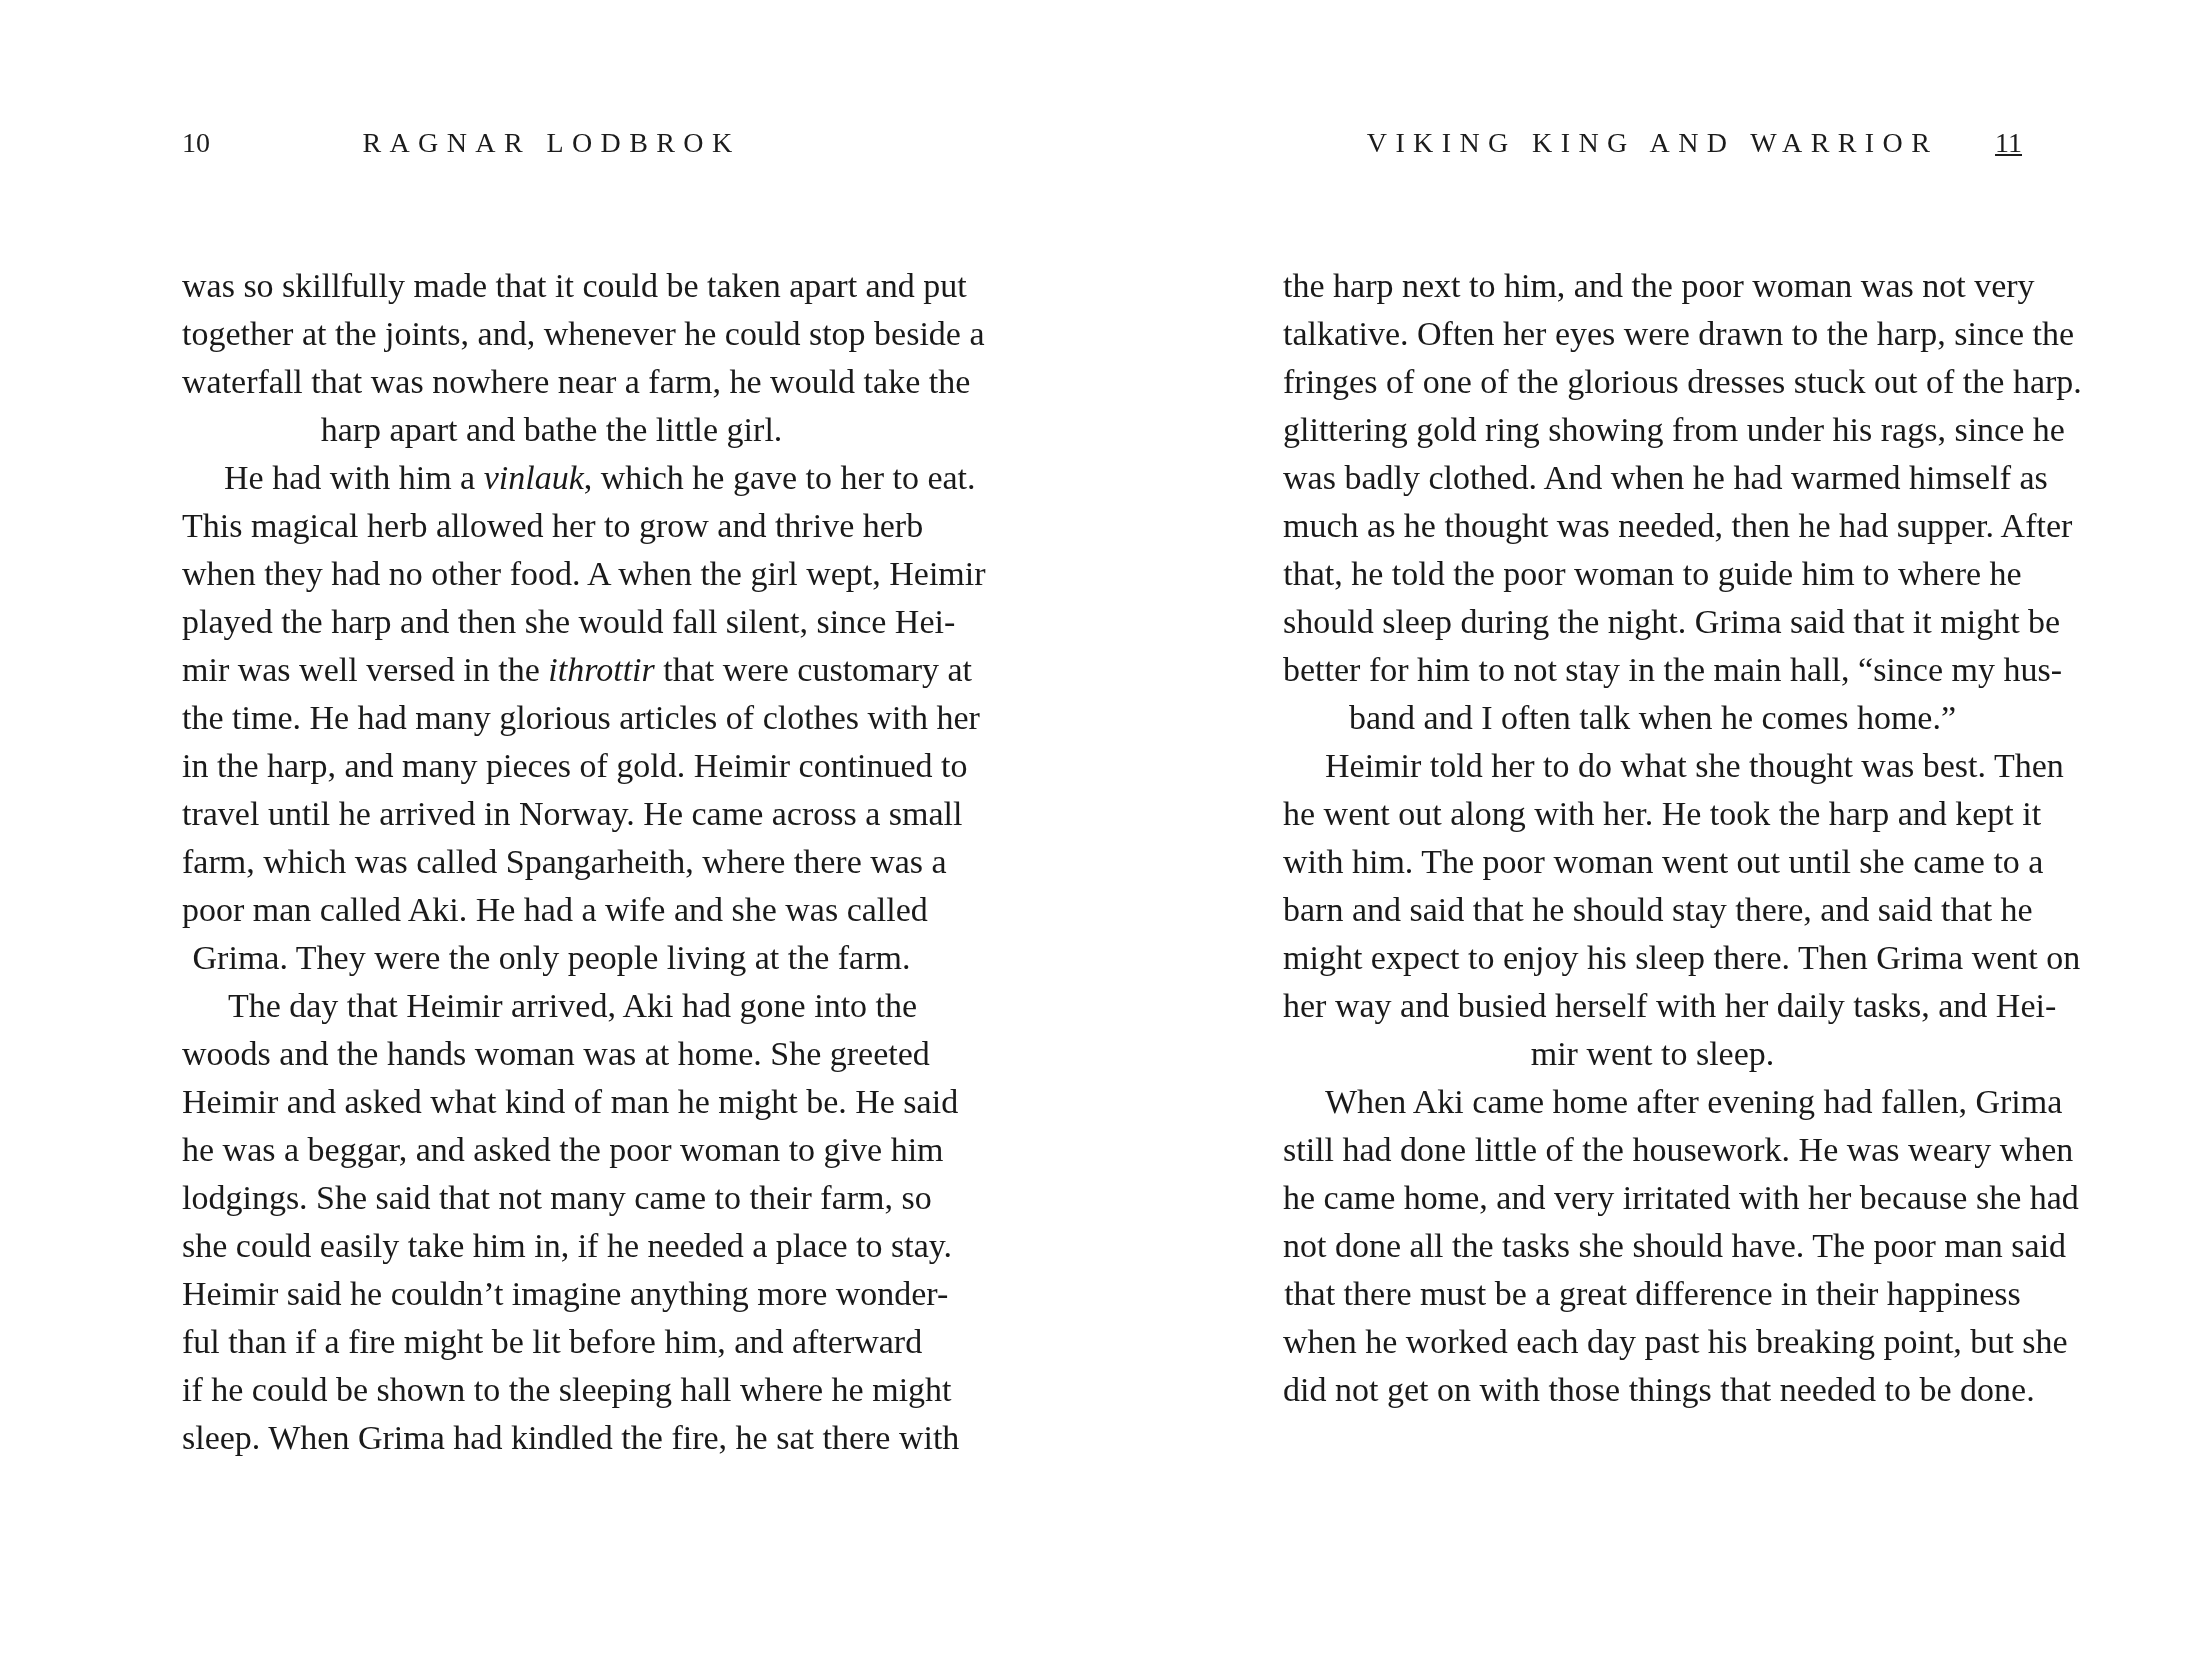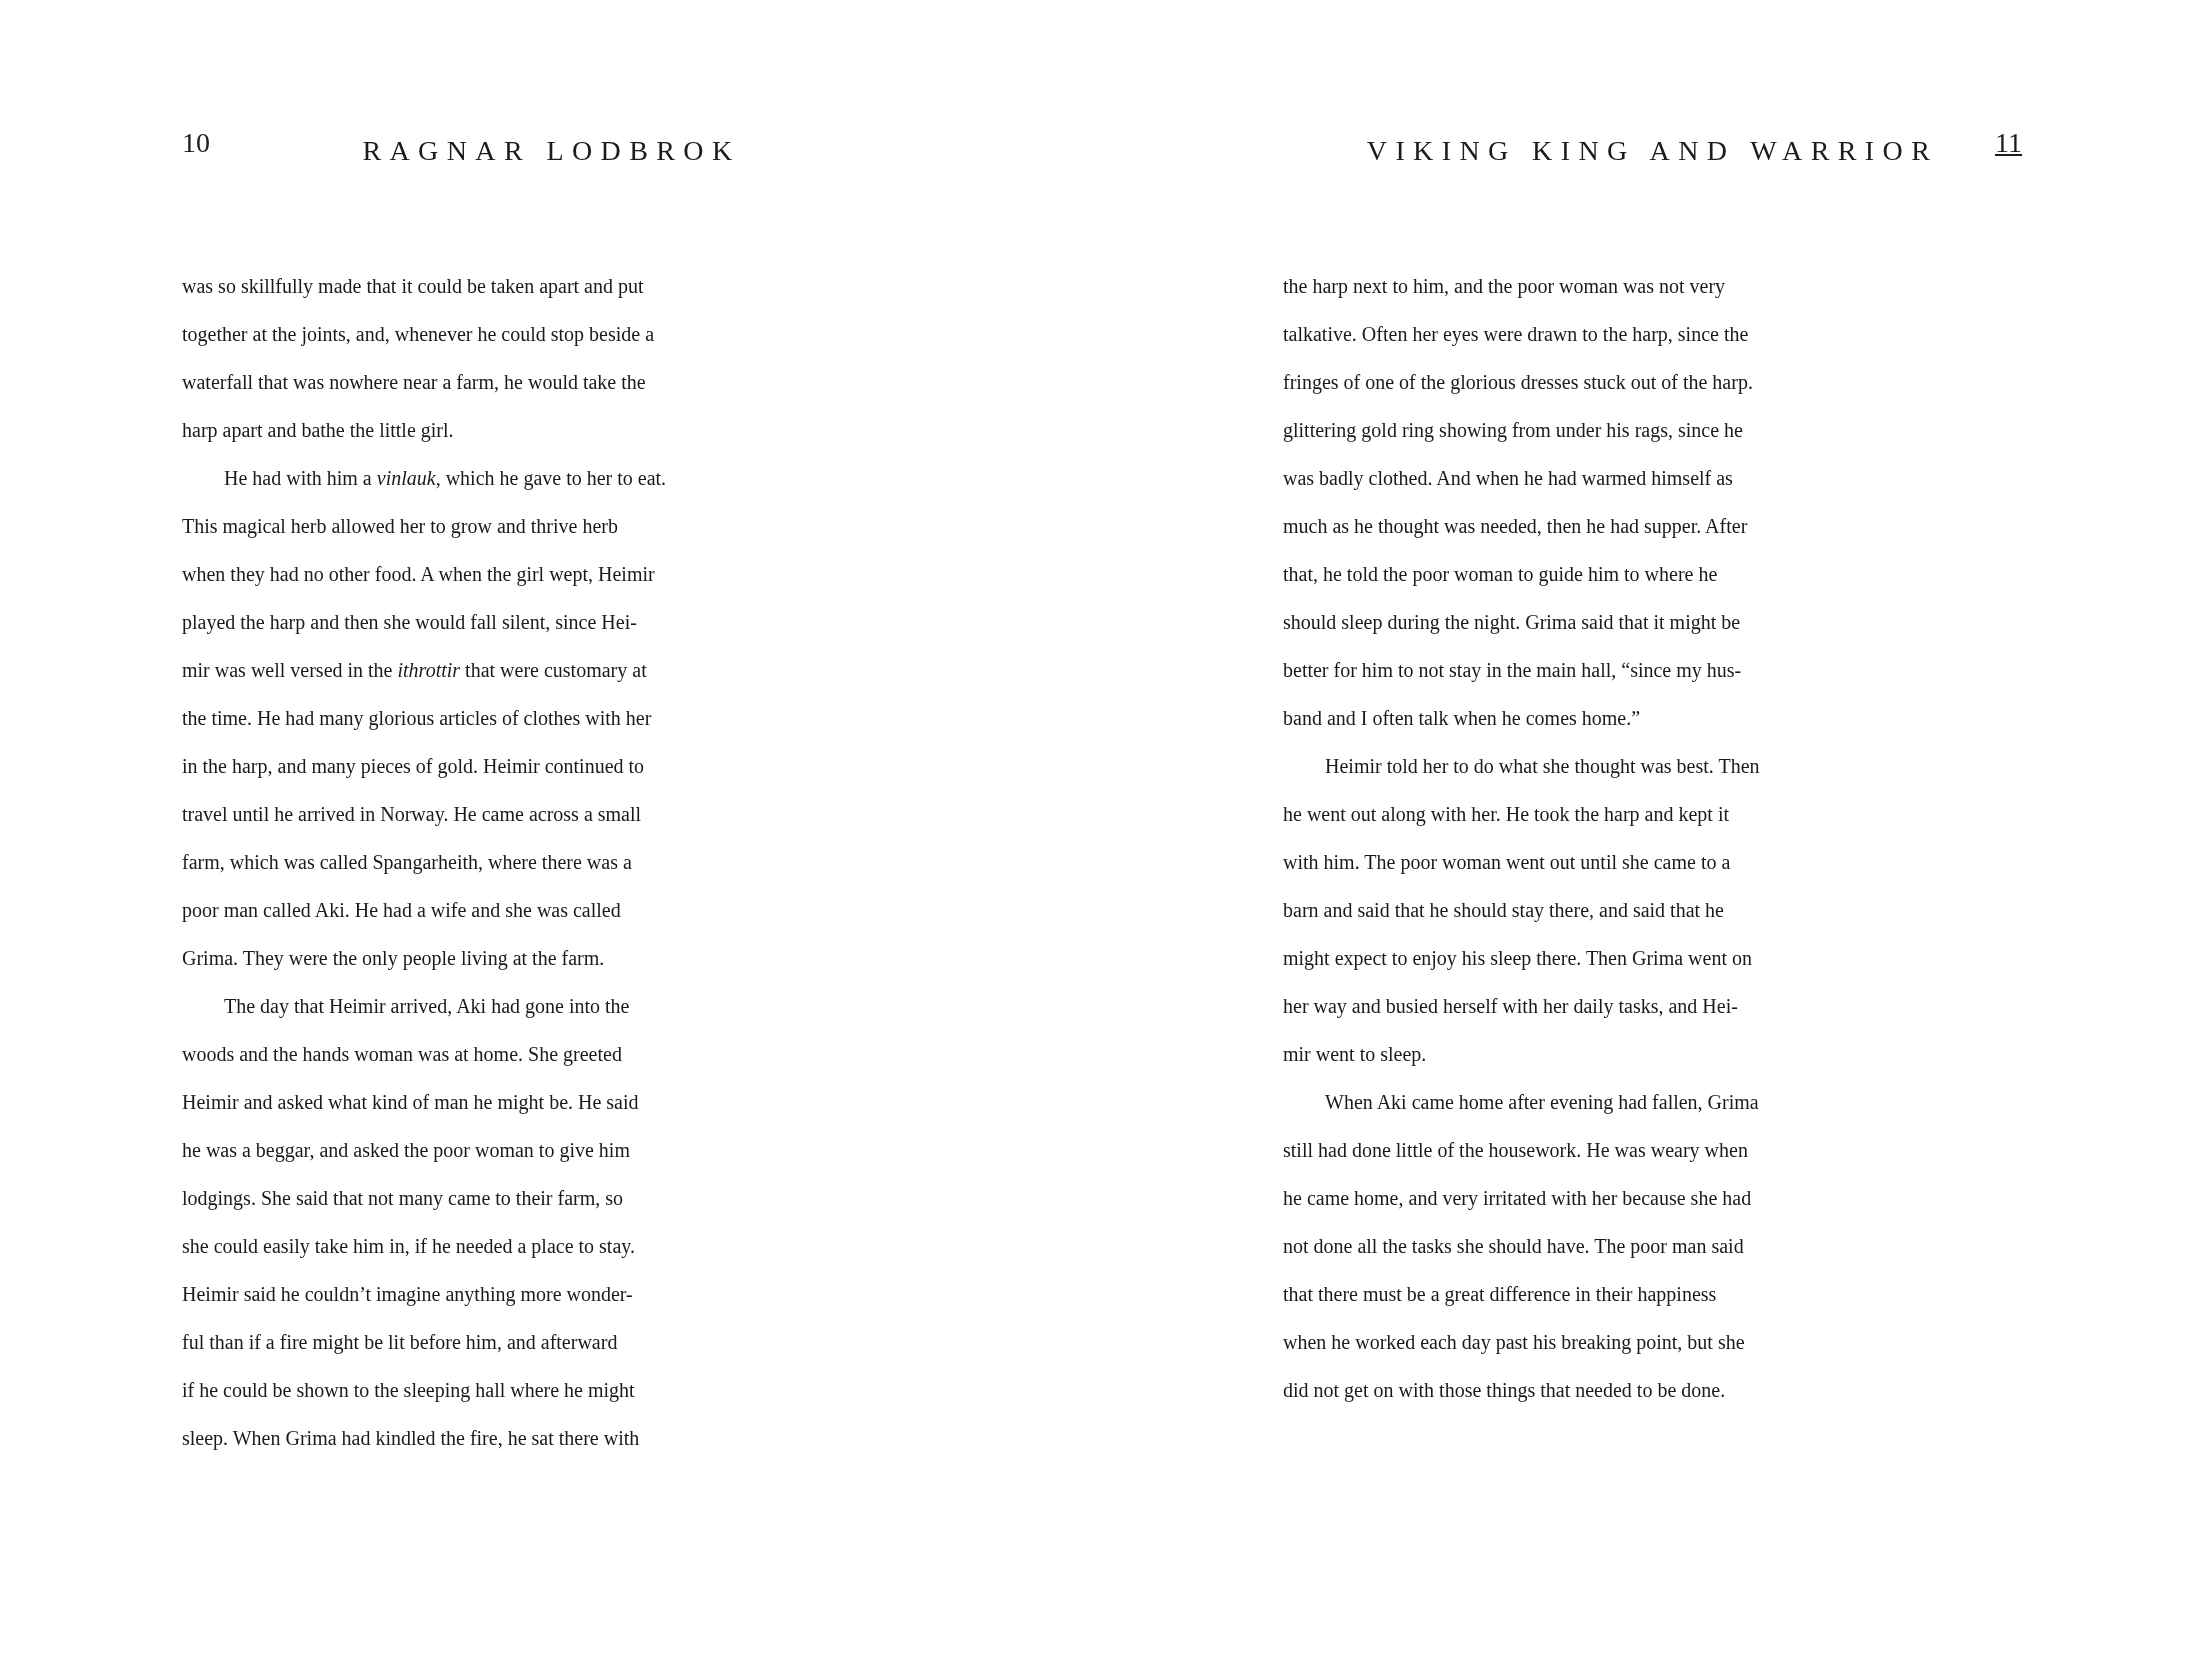--- a/index.html
+++ b/index.html
@@ -34,38 +34,37 @@
     font-size: 28px;
     line-height: 34px;
     color: #1c1c1c;
   }
   .running-title {
     position: absolute;
     left: 50%;
     transform: translateX(-50%);
     letter-spacing: 0.30em;
     white-space: nowrap;
-    margin-top: 8px;
   }
   .folio { position: absolute; }
   .folio-left  { left: 0; }
   .folio-right { right: 0; text-decoration: underline; }
 
   .body-text {
     position: absolute;
     top: 262px;
     left: 0;
     width: 100%;
   }
   .line {
     height: 48px;
     line-height: 48px;
-    font-size: 20px;
+    font-size: 34px;
     white-space: nowrap;
-    text-align: left;
+    text-align: center;
   }
   .line.indent { text-indent: 42px; }
   .it { font-style: italic; }
 </style>
 </head>
 <body>
 
 <div class="spread">
 
   <section class="page page-left">

